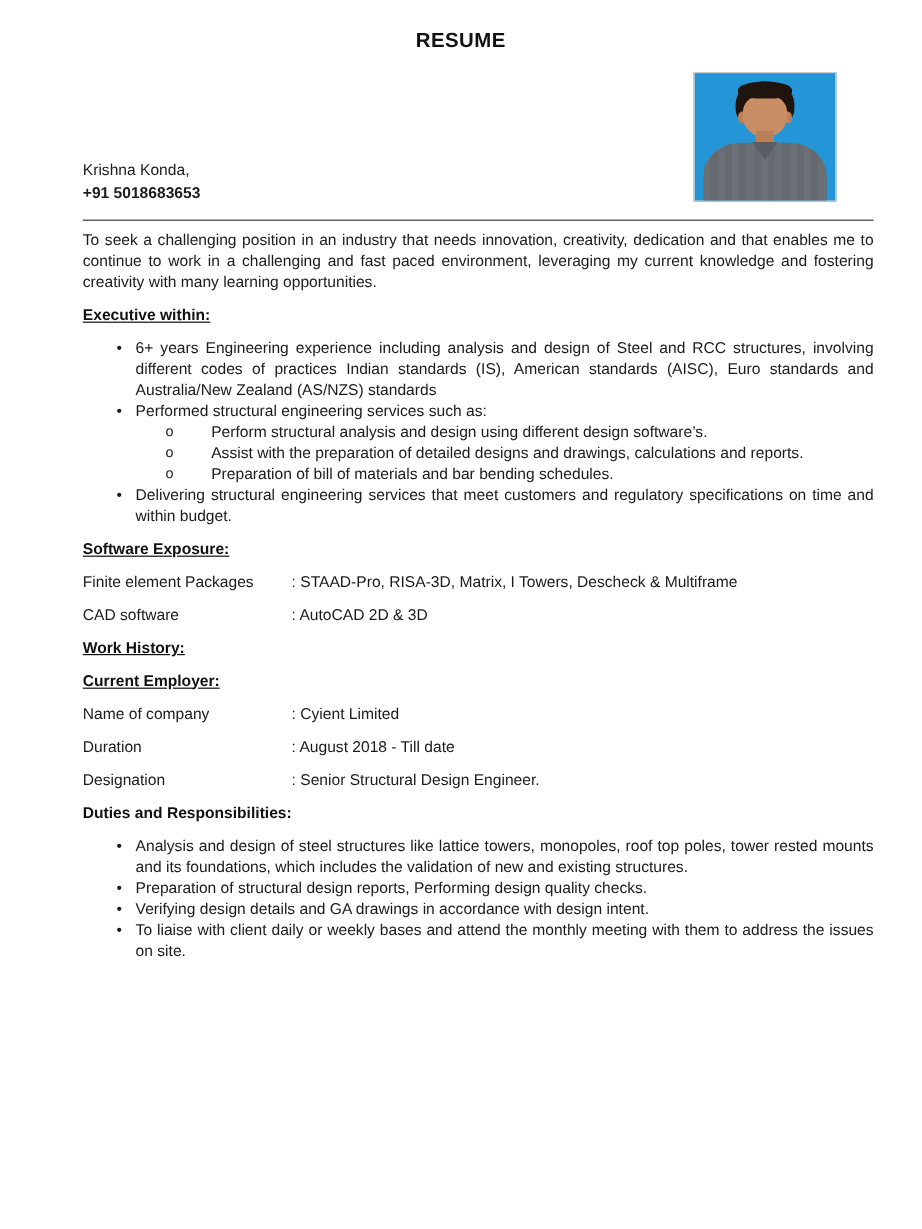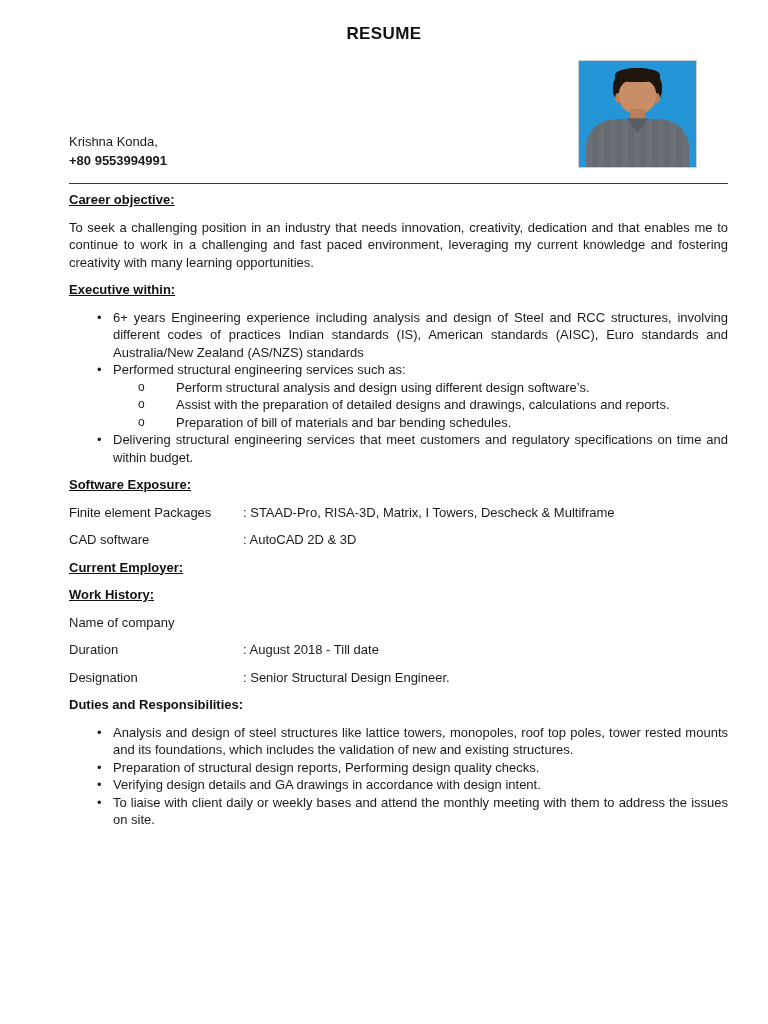--- a/index.html
+++ b/index.html
@@ -81,26 +81,25 @@
     <div class="ph-fringe"></div>
     <div class="ph-neck"></div>
     <div class="ph-shirt"></div>
     <div class="ph-collar"></div>
   </div>
 
   <div class="content">
 
     <div class="contact">
       <div class="contact-line">Krishna Konda,</div>
-      <div class="contact-line bold">+80 9553994991</div>
+      <div class="contact-line bold">+91 5018683653</div>
     </div>
 
     <hr class="rule">
 
-    <div class="sec">Career objective:</div>
     <p class="para">To seek a challenging position in an industry that needs innovation, creativity, dedication and that enables me to continue to work in a challenging and fast paced environment, leveraging my current knowledge and fostering creativity with many learning opportunities.</p>
 
     <div class="sec">Executive within:</div>
     <div class="blist">
       <div class="bullet">
         <span class="mk">•</span>
         <span class="tx">6+ years Engineering experience including analysis and design of Steel and RCC structures, involving different codes of practices Indian standards (IS), American standards (AISC), Euro standards and Australia/New Zealand (AS/NZS) standards</span>
       </div>
       <div class="bullet">
         <span class="mk">•</span>
@@ -127,25 +126,26 @@
     <div class="sec">Software Exposure:</div>
     <div class="kv">
       <span class="k">Finite element Packages</span>
       <span class="v">: STAAD-Pro, RISA-3D, Matrix, I Towers, Descheck &amp; Multiframe</span>
     </div>
     <div class="kv">
       <span class="k">CAD software</span>
       <span class="v">: AutoCAD 2D &amp; 3D</span>
     </div>
 
+    <div class="sec">Work History:</div>
+
     <div class="sec">Current Employer:</div>
-
-    <div class="sec">Work History:</div>
     <div class="kv">
       <span class="k">Name of company</span>
+      <span class="v">: Cyient Limited</span>
     </div>
     <div class="kv">
       <span class="k">Duration</span>
       <span class="v">: August 2018 - Till date</span>
     </div>
     <div class="kv">
       <span class="k">Designation</span>
       <span class="v">: Senior Structural Design Engineer.</span>
     </div>
 

